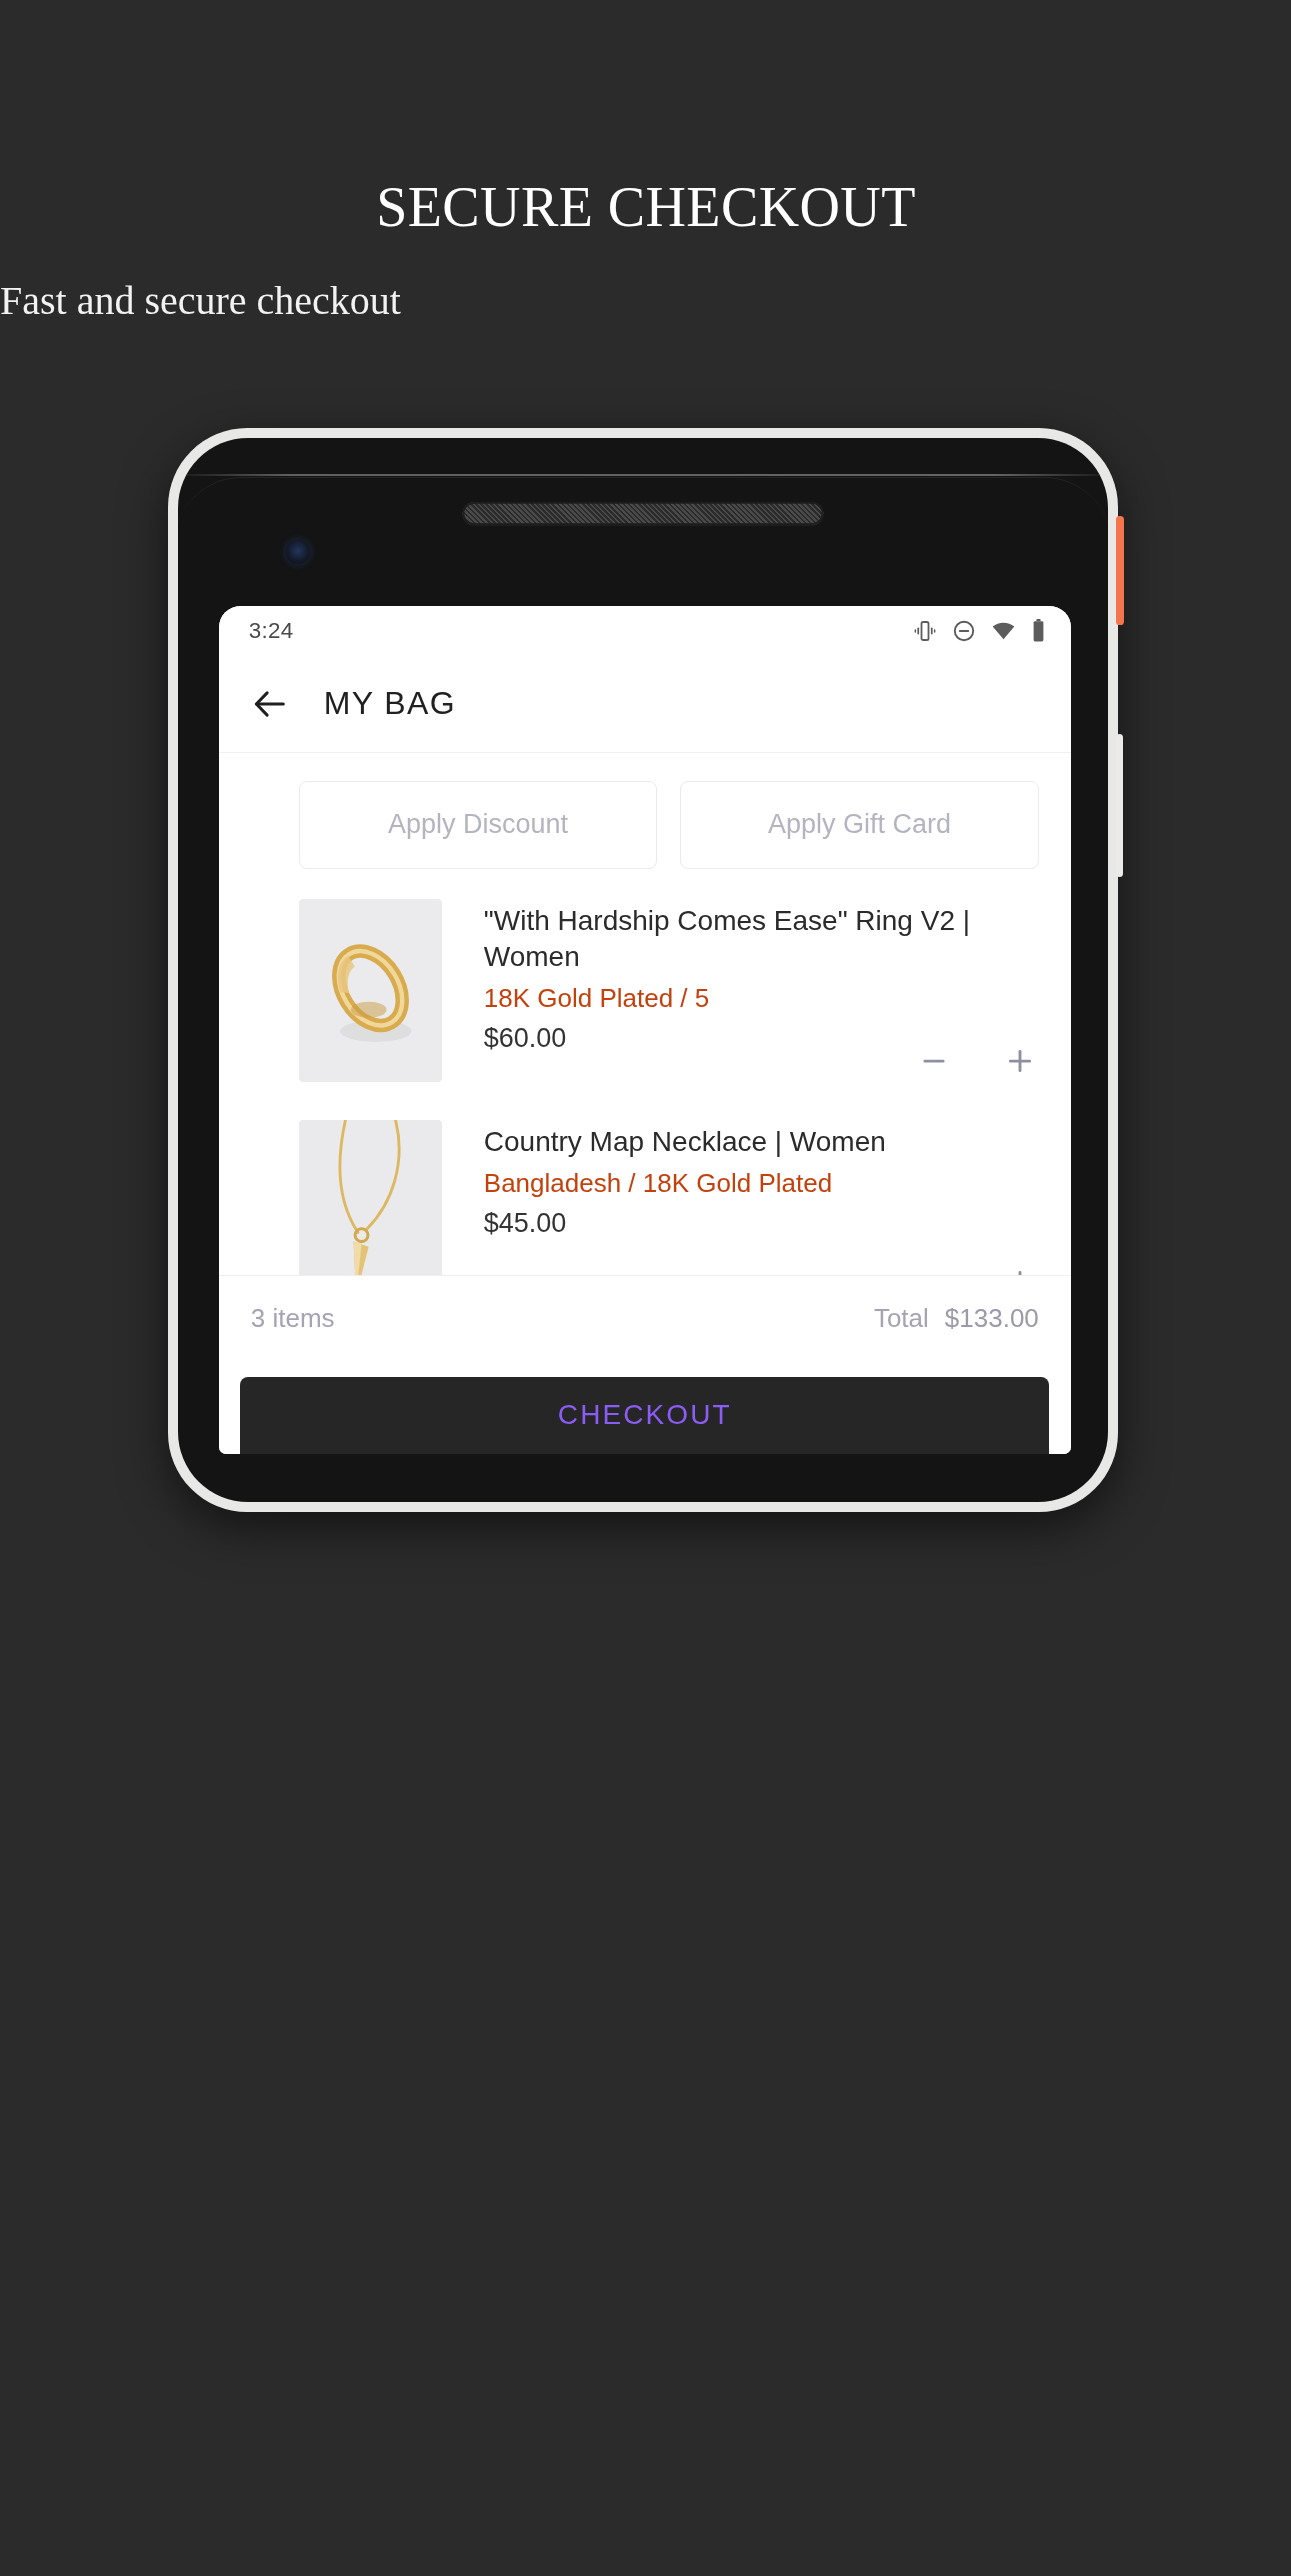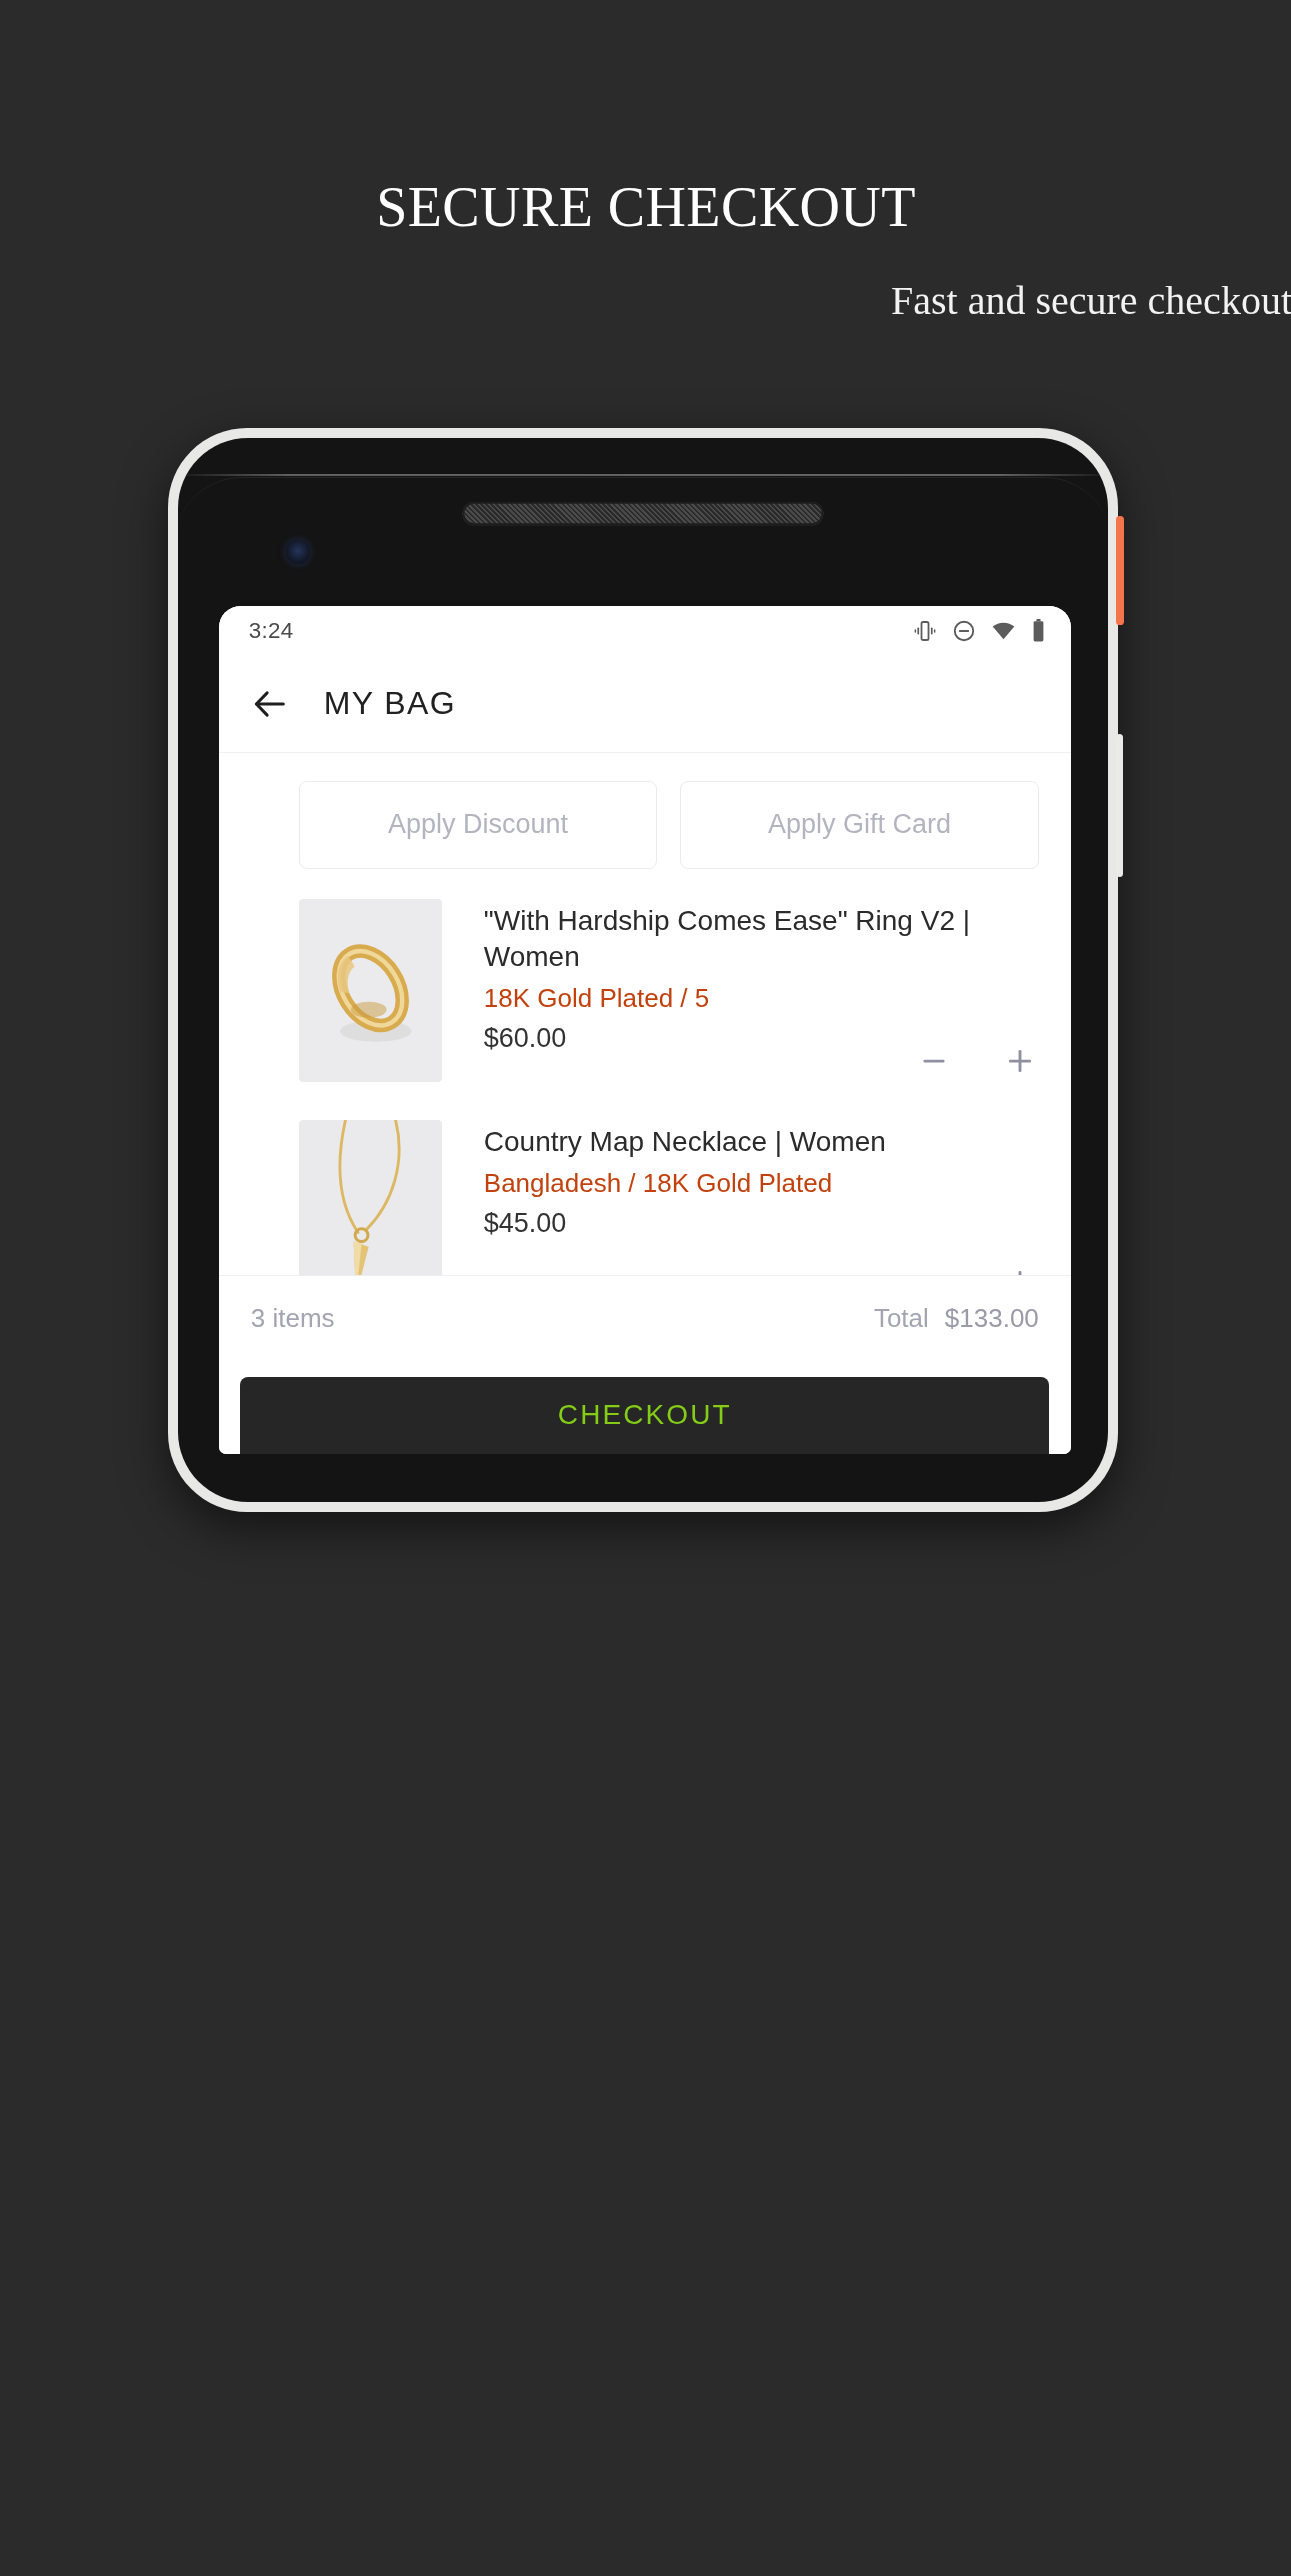--- a/index.html
+++ b/index.html
@@ -32,21 +32,21 @@
     font-size: 56px;
     font-weight: 400;
     letter-spacing: 0.4px;
     white-space: nowrap;
   }
   .promo-subtitle {
     position: absolute;
     top: 277px;
     left: 0;
     width: 1292px;
-    text-align: right;
+    text-align: left;
     color: #f2f2f2;
     font-family: "Liberation Serif", serif;
     font-size: 40px;
     font-weight: 400;
     white-space: nowrap;
   }
 
   
   #phone {
     position: absolute;
@@ -310,21 +310,21 @@
     flex: 0 0 auto;
     padding: 16px 21.5px 0 21.5px;
     background: #ffffff;
   }
   .checkout-btn {
     width: 100%;
     height: 77px;
     border: none;
     border-radius: 8px 8px 0 0;
     background: #262626;
-    color: #84cc16;
+    color: #8b5cf6;
     font-family: "Liberation Sans", sans-serif;
     font-size: 28px;
     letter-spacing: 2.1px;
     cursor: pointer;
   }
 </style>
 </head>
 <body>
 
 <div id="stage">

